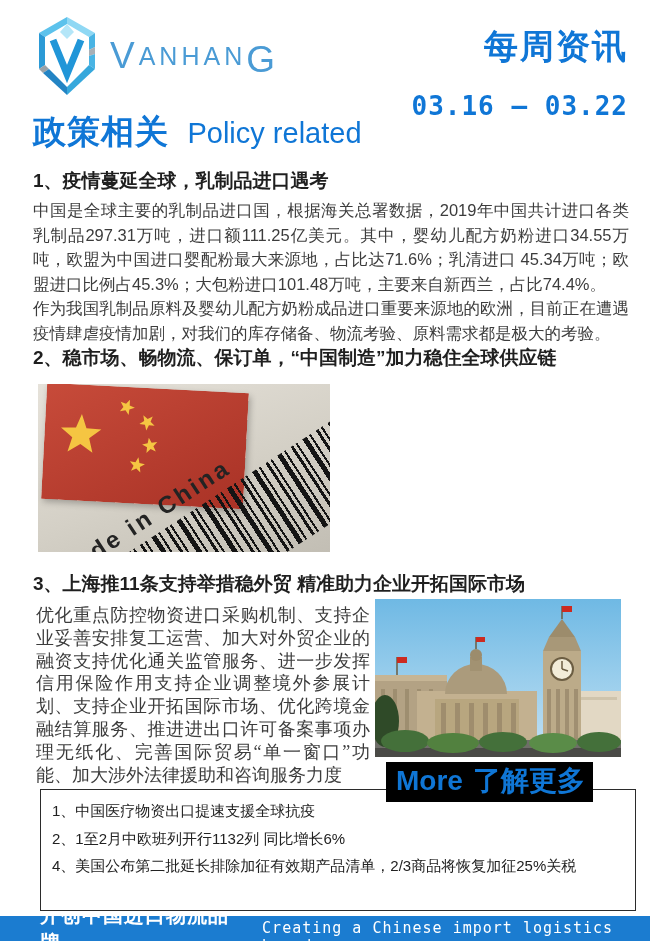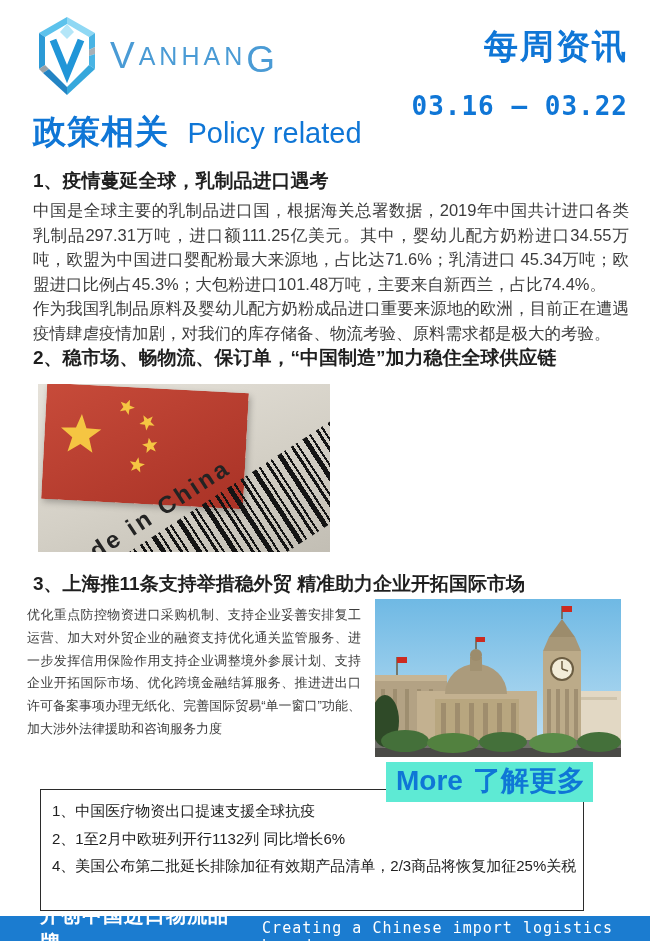--- a/index.html
+++ b/index.html
@@ -25,34 +25,34 @@
   .daterange{font-size:26px; font-weight:bold; margin-top:21px; letter-spacing:1px; font-family:"DejaVu Sans Mono","Liberation Mono",monospace;}
   
   .section-title{position:absolute; left:33px; top:110px; white-space:nowrap;}
   .section-title .cn{color:var(--accent_blue); font-size:33px; font-weight:bold; letter-spacing:1px;}
   .section-title .en{color:var(--accent_blue); font-size:29px; font-weight:500; margin-left:14px;margin-top:48px;}
   
   .article-title{position:absolute; left:33px; color:var(--title_black); font-size:19px; font-weight:bold; white-space:nowrap;}
   .t1{top:168px;} .t2{top:345px;} .t3{top:571px;}
   .a1-body{position:absolute; left:33px; top:198px; width:596px; font-size:16.5px; line-height:24.5px; text-align:justify;}
   .a2-text{position:absolute; left:345px; top:384px; width:283px; font-size:17px; line-height:23.5px; text-align:justify;}
-  .a3-text{position:absolute; left:27px; top:604px; width:334px; font-size:13px; line-height:22.8px; text-align:justify;}
+  .a3-text{position:absolute; left:36px; top:604px; width:334px; font-size:18px; line-height:22.8px; text-align:justify;font-family:Liberation Serif, serif;}
   
   .mic{position:absolute; left:38px; top:384px; width:292px; height:168px; overflow:hidden;
        background:linear-gradient(160deg,#e6e2da 0%,#d4d0c6 55%,#c2beb4 100%);}
   .mic-flag{position:absolute; left:6px; top:4px; width:202px; height:116px; transform:rotate(3deg); box-shadow:2px 3px 6px rgba(0,0,0,.25);}
   .mic-rot{position:absolute; right:-52px; bottom:-34px; width:330px; transform:rotate(-33deg);}
   .mic-label{font-size:24px; font-weight:bold; color:#232323; letter-spacing:3px; padding-left:6px;}
   .barcode{height:86px; margin-top:5px;
     background:repeating-linear-gradient(90deg,#141414 0 3px,transparent 3px 6px,#141414 6px 8px,transparent 8px 14px,#141414 14px 19px,transparent 19px 22px,#141414 22px 24px,transparent 24px 30px);}
   
-  .more{position:absolute; left:386px; top:762px; z-index:3; background:#5eead4; padding:0 8px 2px 10px;
+  .more{position:absolute; left:386px; top:762px; z-index:3; background:#000000; padding:0 8px 2px 10px;
         color:var(--accent_blue); font-size:28px; font-weight:bold; white-space:nowrap;}
   .more .cn{margin-left:10px;}
-  .news-box{position:absolute; left:40px; top:789px; width:544px; height:122px; border:1px solid var(--box_border); z-index:2;}
+  .news-box{position:absolute; left:40px; top:789px; width:596px; height:122px; border:1px solid var(--box_border); z-index:2;}
   .news-box ul{list-style:none; margin-top:7px; padding-left:11px;}
   .news-box li{font-size:15px; line-height:27.5px; color:#222; white-space:nowrap; cursor:pointer;}
   
   .footer{position:absolute; left:0; bottom:0; width:650px; height:25px; background:var(--footer_blue);
           color:#fff; display:flex; align-items:center;}
   .footer-cn{margin-left:40px; font-size:20px; font-weight:bold; letter-spacing:1px;}
   .footer-en{margin-left:24px; font-size:15px; letter-spacing:1px; font-family:"DejaVu Sans Mono","Liberation Mono",monospace;margin-top:17px;}
   .photo{position:absolute;}
   .shanghai{left:375px; top:599px; width:246px; height:158px;}
 </style>

